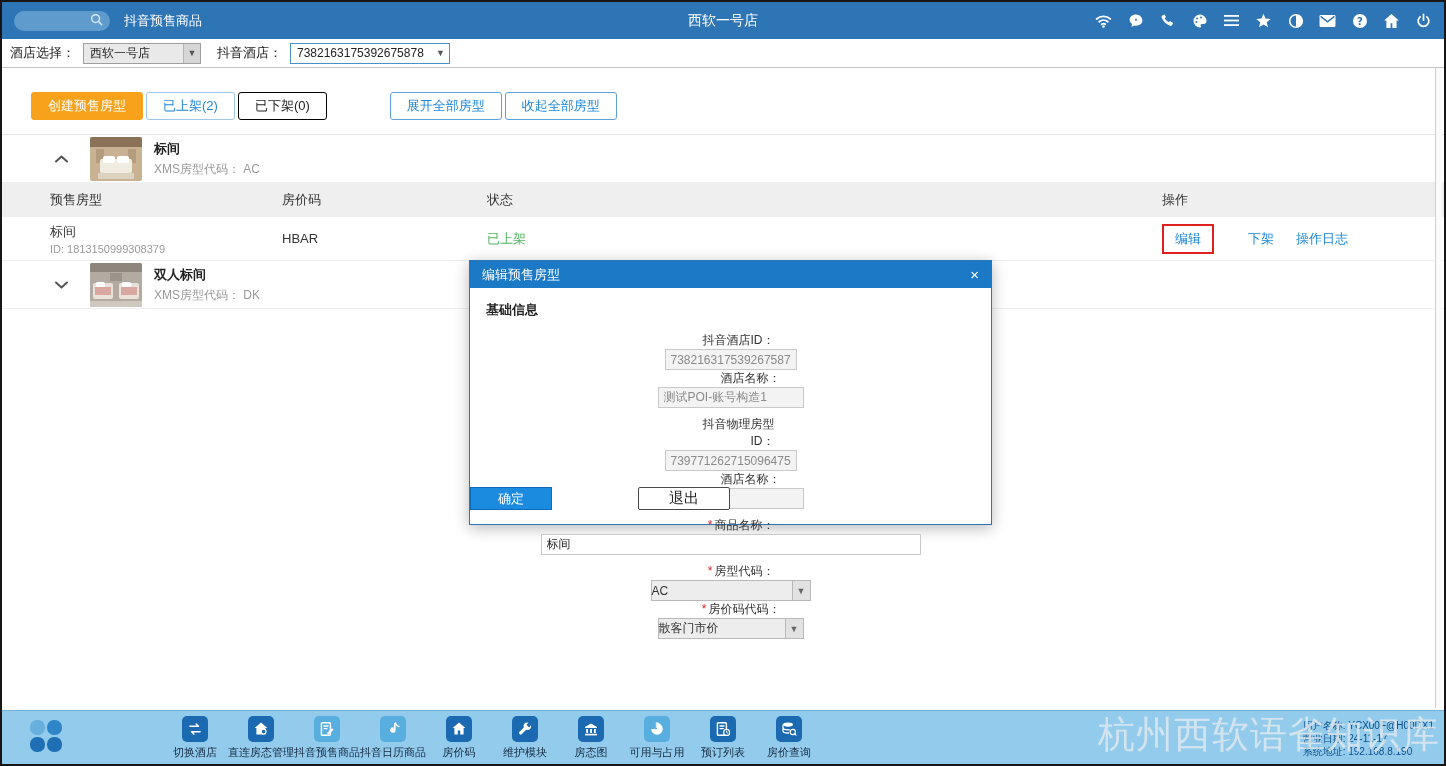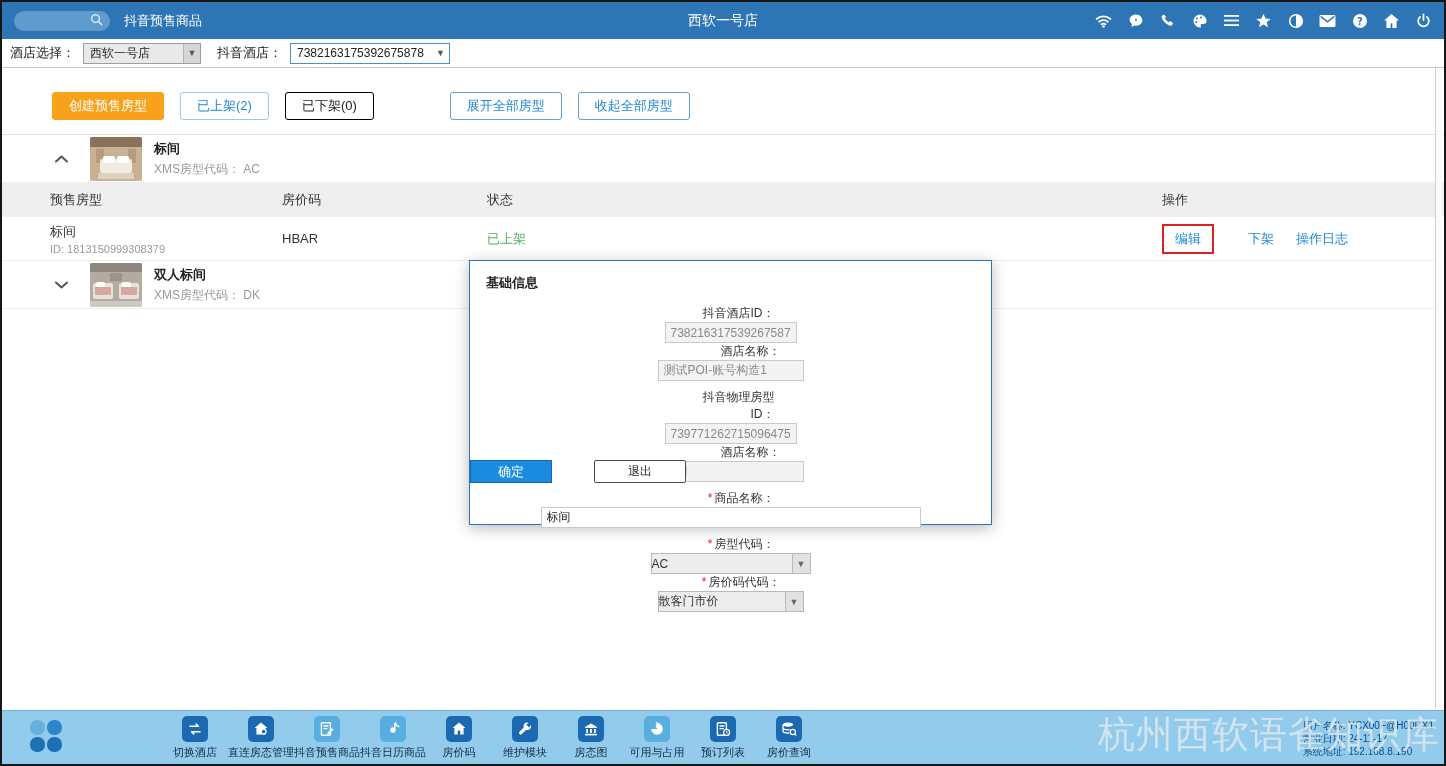--- a/index.html
+++ b/index.html
@@ -22,21 +22,21 @@
     display:flex; align-items:center; padding:0 8px; font-size:13px; color:#222; gap:8px; }
   .sel { height:21px; display:flex; align-items:center; border:1px solid #9e9e9e; font-size:12px; }
   .sel .sel-text { flex:1; padding:0 6px; white-space:nowrap; overflow:hidden; }
   .sel .sel-arrow { width:17px; align-self:stretch; display:flex; align-items:center; justify-content:center;
     font-size:9px; color:#555; }
   .sel.grey { background:#e9e9e9; width:118px; }
   .sel.grey .sel-arrow { background:#d6d6d6; border-left:1px solid #b5b5b5; }
   .sel.white { background:#fff; border-color:#4a90c9; width:160px; }
   
   .content { position:relative; background:#fff; }
-  .toolbar { display:flex; gap:16px; padding:24px 0 0 50px; }
+  .toolbar { display:flex; gap:3px; padding:24px 0 0 29px; }
   .btn { height:28px; font-size:13px; display:inline-flex; align-items:center; justify-content:center;
     padding:0 16px; border-radius:3px; cursor:pointer; background:#fff; }
   .btn-orange { background:var(--orange); border:1px solid var(--orange); color:#fff; }
   .btn-onshelf { border:1px solid #9fc7e8; color:var(--accent); }
   .btn-offshelf { border:1px solid #000000; color:#222; }
   .btn-blue-outline { border:1px solid #5ea0d8; color:var(--accent); }
   .gap-left { margin-left:60px; }
   .divider { border-top:1px solid #e4e4e4; margin-top:14px; }
   .group-row { display:flex; align-items:center; height:48px; padding-left:50px; border-bottom:1px solid #f0f0f0; }
   .chev { width:18px; height:18px; display:flex; align-items:center; justify-content:center; cursor:pointer; }
@@ -77,21 +77,21 @@
   .msel { height:21px; background:#ededed; border:1px solid #b9b9b9; display:flex; align-items:center; font-size:12px; }
   .msel .sel-text { flex:1; padding:0 0; }
   .msel .sel-arrow { width:18px; align-self:stretch; background:#e2e2e2; border-left:1px solid #b9b9b9;
     display:flex; align-items:center; justify-content:center; font-size:9px; color:#666; }
   .w160 { width:160px; }
   .modal-btns { position:absolute; left:0; right:0; bottom:14px; display:flex;
     justify-content:flex-start; padding-right:62px; gap:42px; }
   .btn-confirm { width:82px; height:23px; background:#1b8be0; border:1px solid #0f6ab8; color:#fff;
     font-size:13px; display:flex; align-items:center; justify-content:center; cursor:pointer; }
   .btn-exit { width:92px; height:23px; background:#fff; border:1px solid #4a4a4a; border-radius:2px;
-    color:#222; font-size:12px; display:flex; align-items:center; justify-content:center; cursor:pointer; }
+    color:#222; font-size:15px; display:flex; align-items:center; justify-content:center; cursor:pointer;margin-left:44px; }
   
   .bottombar { position:absolute; left:0; right:0; bottom:0; height:54px; background:var(--bottombar);
     border-top:1px solid #74aed4; display:flex; align-items:center; }
   .clover { margin-left:26px; flex:none; }
   .bottom-nav { display:flex; margin-left:102px; gap:8px; }
   .nav-item { width:58px; display:flex; flex-direction:column; align-items:center; cursor:pointer; }
   .nav-icon { width:26px; height:26px; border-radius:5px; background:var(--icon-dark);
     display:flex; align-items:center; justify-content:center; }
   .nav-item.light .nav-icon { background:var(--icon-light); }
   .nav-label { font-size:11px; color:#15293f; margin-top:3px; white-space:nowrap; }
@@ -277,20 +277,24 @@
     <span class="group-texts">
       <div class="group-name">双人标间</div>
       <div class="group-code">XMS房型代码： DK</div>
     </span>
   </div>
 </div>
 
 <div class="vscroll"></div>
 
 <div class="modal">
+  <div class="modal-header">
+    <span>编辑预售房型</span>
+    <span class="modal-close">×</span>
+  </div>
   <div class="modal-body">
     <div class="section-title">基础信息</div>
 
     <div class="frow">
       <span class="flabel1">抖音酒店ID：</span>
       <input class="inp ro w132" readonly="" value="7382163175392675878" style="">
       <span class="flabel2">酒店名称：</span>
       <input class="inp ro w146" readonly="" value="测试POI-账号构造1" style="">
     </div>
 

